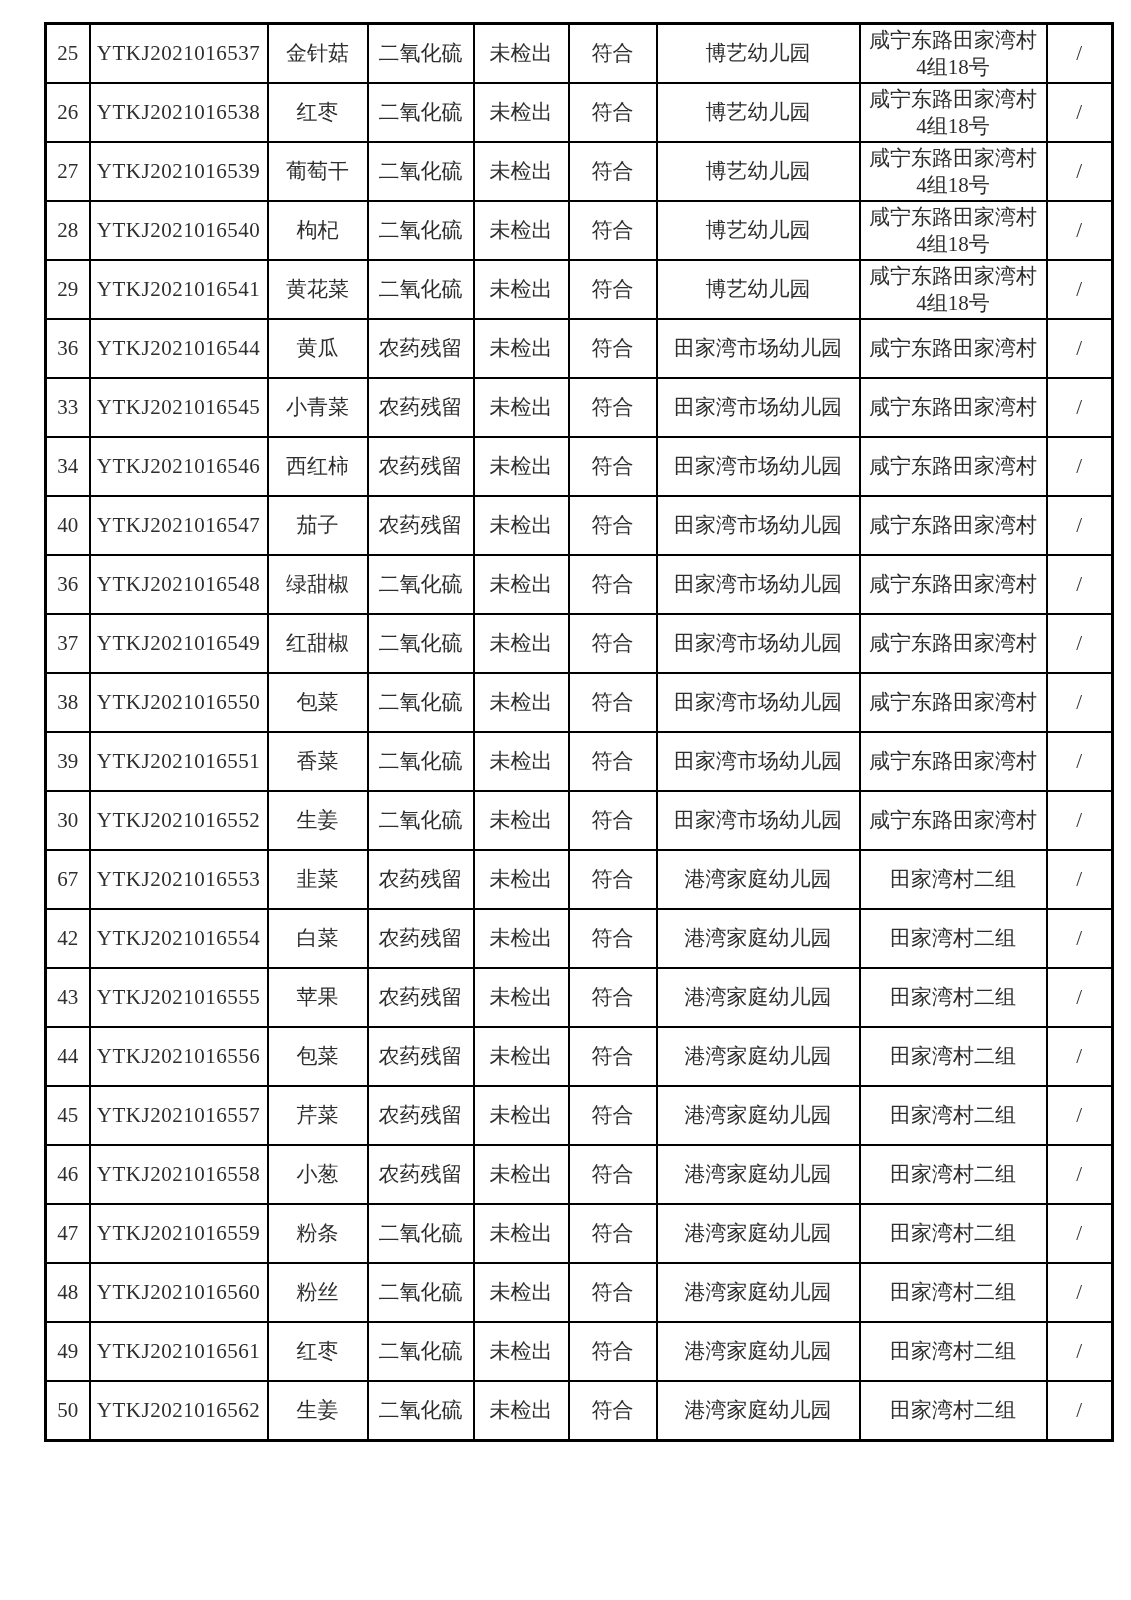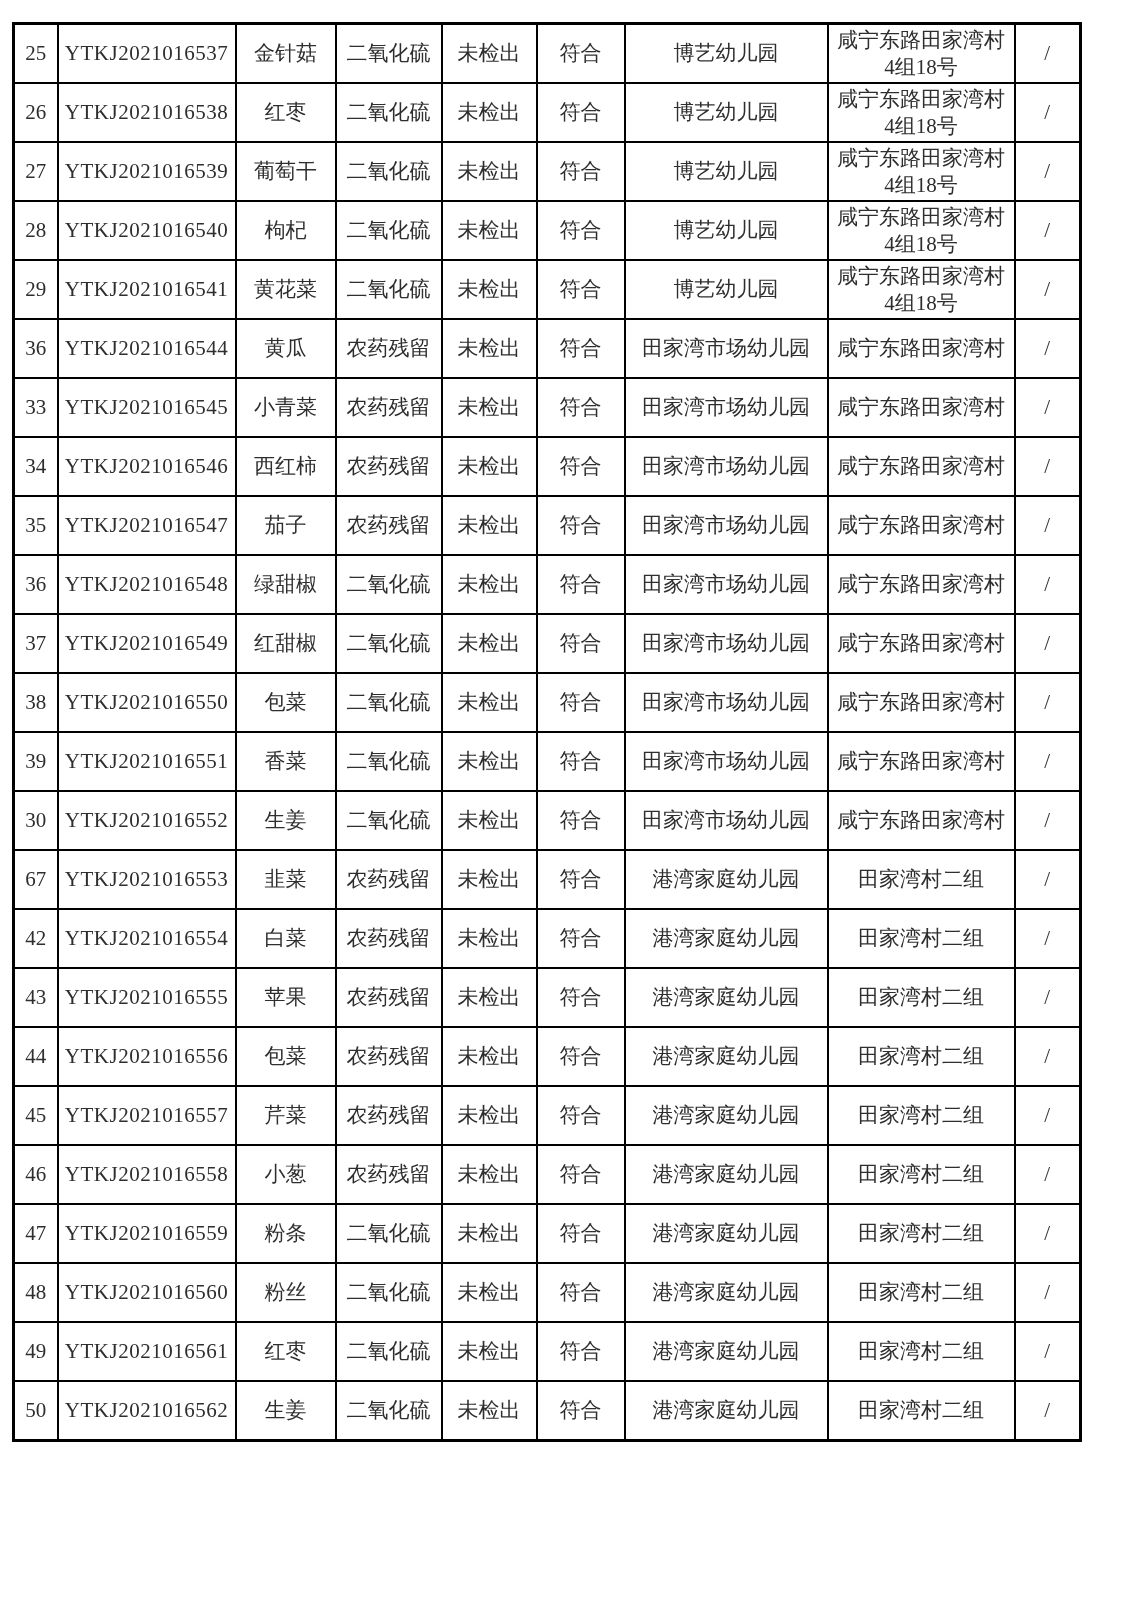--- a/index.html
+++ b/index.html
@@ -10,20 +10,21 @@
   body {
     width: 1131px;
     height: 1600px;
     font-family: "Liberation Serif", "DejaVu Serif", serif;
     color: #2e2e2e;
     overflow: hidden;
   }
   .page {
     box-sizing: border-box;
     padding: 22px 0 0 12px;
+    margin-left: 32px;
   }
   table.results {
     border-collapse: collapse;
     table-layout: fixed;
     width: 1067px;
     border: 3px solid #000;
     background: #fff;
   }
   table.results td {
     border: 2px solid #000;
@@ -172,21 +173,21 @@
     <td class="c-conc">符合</td>
     <td class="c-org">田家湾市场幼儿园</td>
     <td class="c-addr">
       <span class="addr-line">咸宁东路田家湾村</span>
 
     </td>
     <td class="c-note">/</td>
   </tr>
 
   <tr>
-    <td class="c-no">35</td>
+    <td class="c-no">40</td>
     <td class="c-id">YTKJ2021016547</td>
     <td class="c-item">茄子</td>
     <td class="c-test">农药残留</td>
     <td class="c-res">未检出</td>
     <td class="c-conc">符合</td>
     <td class="c-org">田家湾市场幼儿园</td>
     <td class="c-addr">
       <span class="addr-line">咸宁东路田家湾村</span>
 
     </td>

